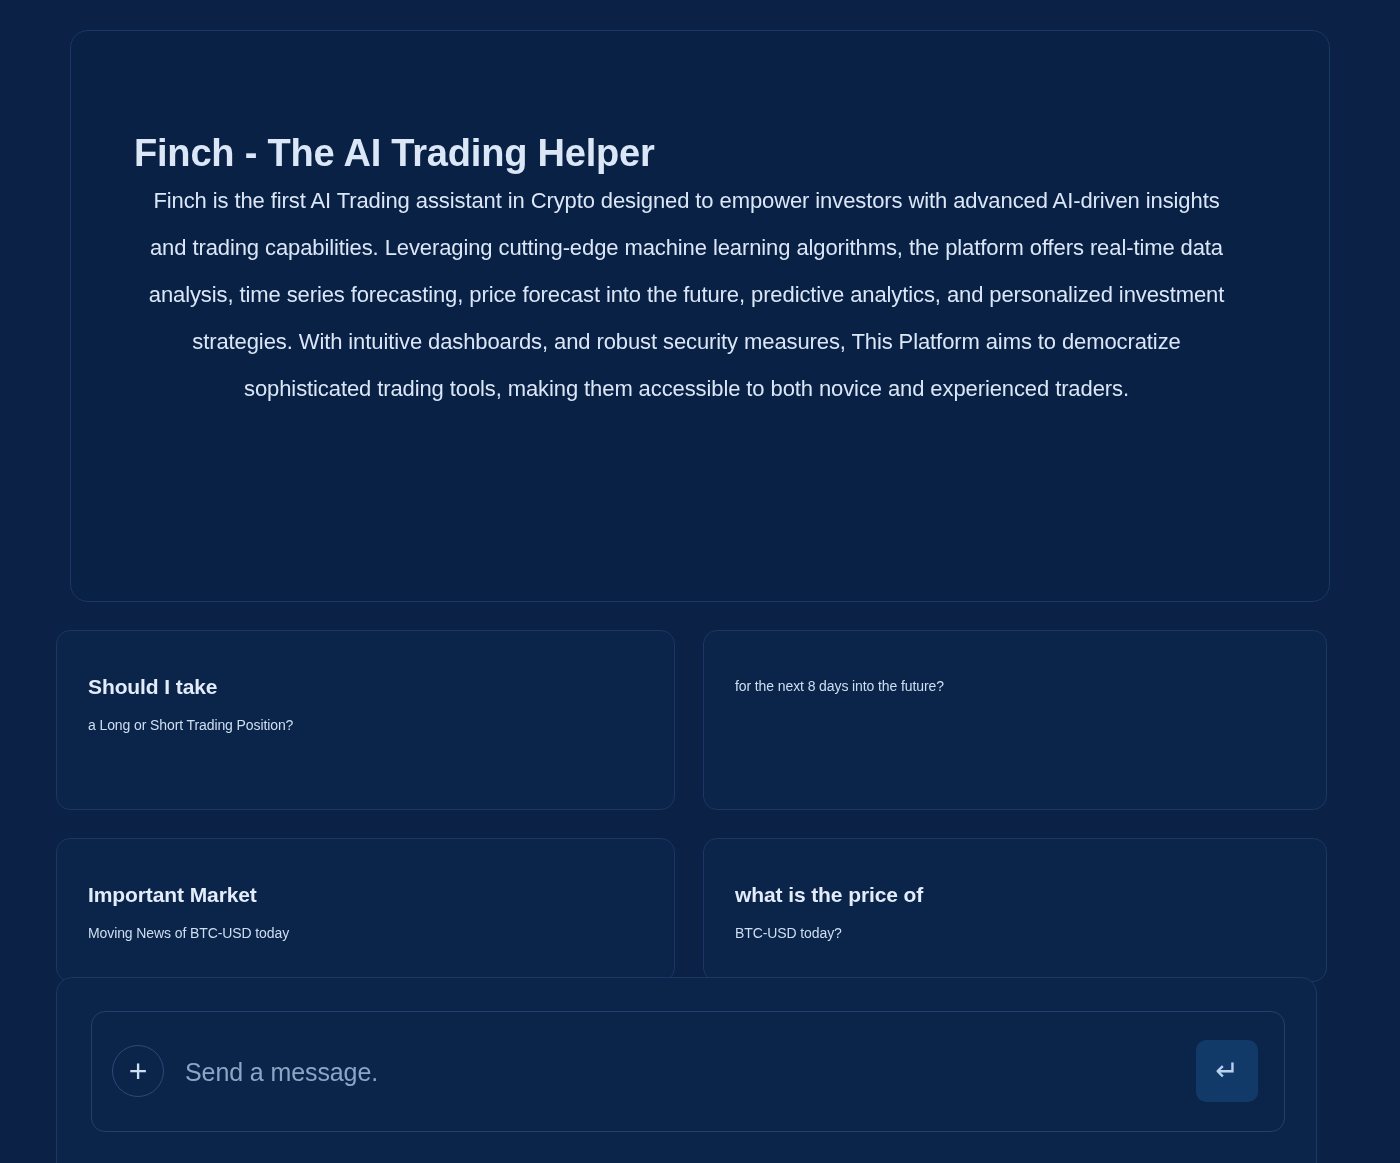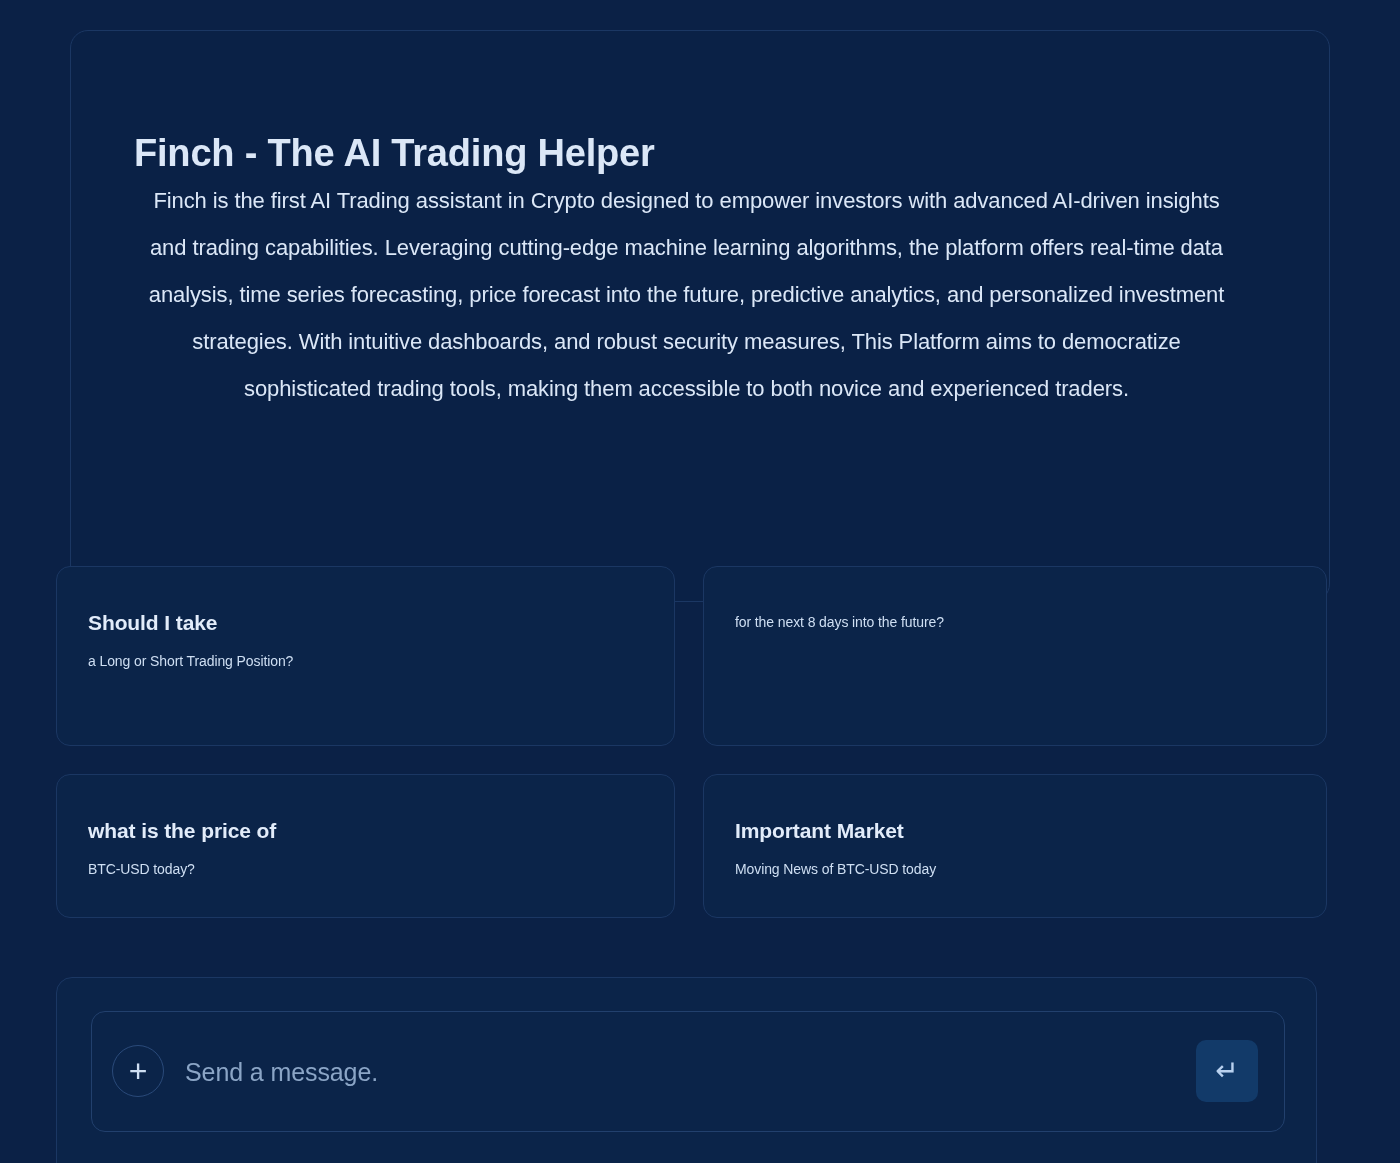--- a/index.html
+++ b/index.html
@@ -53,21 +53,21 @@
     line-height: 47px;
     color: #dbe7f7;
     letter-spacing: -0.1px;
     text-align: center;
   }
 
   
   .suggestions {
     position: absolute;
     left: 56px;
-    top: 566px;
+    top: 630px;
     width: 1261px;
     display: grid;
     grid-template-columns: 619px 624px;
     grid-template-rows: 180px 144px;
     column-gap: 18px;
     row-gap: 21px;
     gap: 28px;
   }
   .suggestion-card {
     box-sizing: border-box;
@@ -198,27 +198,27 @@
     <div class="suggestion-card">
       <div class="suggestion-title">Should I take</div>
       <div class="suggestion-sub">a Long or Short Trading Position?</div>
     </div>
 
     <div class="suggestion-card">
       <div class="suggestion-sub">for the next 8 days into the future?</div>
     </div>
 
     <div class="suggestion-card compact">
+      <div class="suggestion-title">Important Market</div>
+      <div class="suggestion-sub">Moving News of BTC-USD today</div>
+    </div>
+
+    <div class="suggestion-card compact">
       <div class="suggestion-title">what is the price of</div>
       <div class="suggestion-sub">BTC-USD today?</div>
-    </div>
-
-    <div class="suggestion-card compact">
-      <div class="suggestion-title">Important Market</div>
-      <div class="suggestion-sub">Moving News of BTC-USD today</div>
     </div>
 
   </div>
 
   <div class="composer-outer">
     <div class="composer-inner">
 
       <button class="plus-button">
         <span class="glyph">+</span>
       </button>

